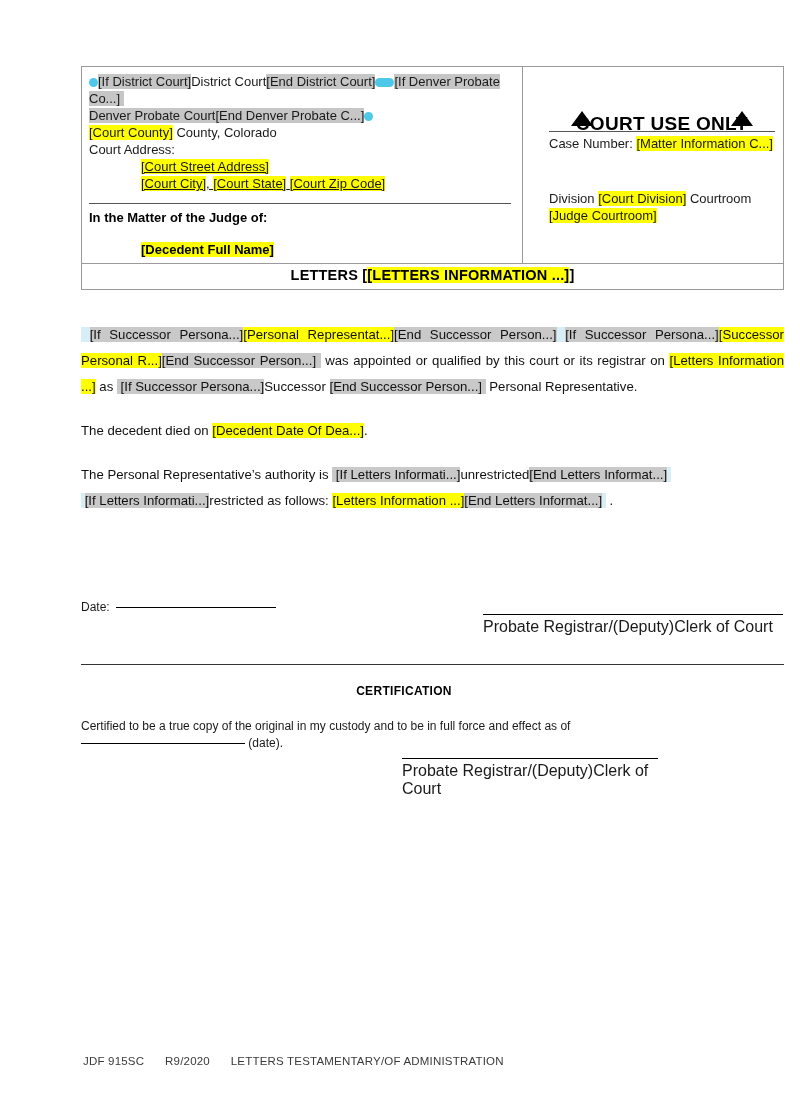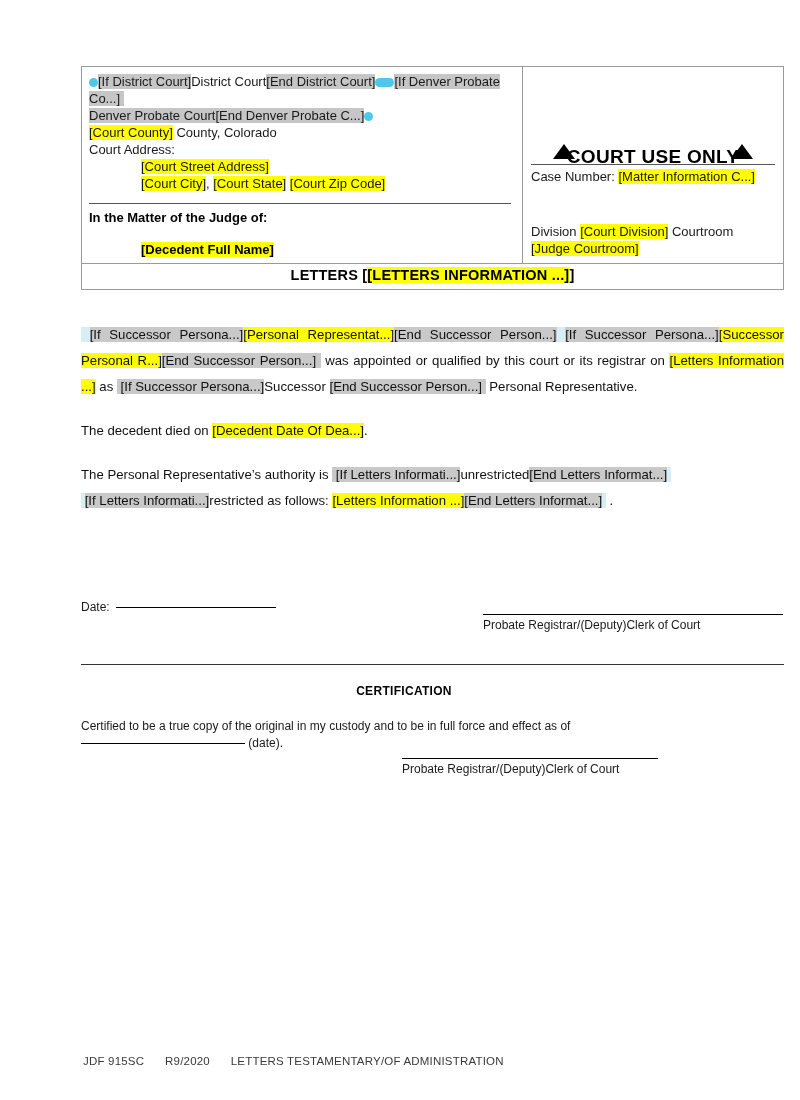--- a/index.html
+++ b/index.html
@@ -29,21 +29,22 @@
     position: absolute;
     left: 81px;
     top: 66px;
     width: 703px;
     border: 1px solid #9a9a9a;
     box-sizing: border-box;
     background: #fff;
   }
   .caption-row {
     display: flex;
-    align-items: flex-end;
+    align-items: center;
+    gap: 18px;
   }
   .caption-left {
     width: 441px;
     box-sizing: border-box;
     border-right: 1px solid #9a9a9a;
     padding: 6px 6px 6px 7px;
   }
   .caption-right {
     flex: 1;
     box-sizing: border-box;
@@ -80,21 +81,21 @@
     vertical-align: -1px;
   }
   .cyan-pair {
     display: inline-block;
     width: 19px;
     height: 9px;
     border-radius: 5px;
     background: #4ec8e8;
     vertical-align: -1px;
   }
-  .indent-1 { padding-left: 52px; }
+  .indent-1 { padding-left: 52px; text-decoration: underline; }
 
   .estate-sep {
     border-top: 1px solid #555;
     margin: 11px 0 0 0;
     width: 422px;
   }
   .estate-label {
     font-size: 13px;
     font-weight: bold;
     margin-top: 6px;
@@ -202,21 +203,21 @@
     position: absolute;
     left: 402px;
     top: 14px;
     width: 300px;
   }
   .sig-rule {
     border-bottom: 1px solid #000;
     width: 300px;
   }
   .sig-caption {
-    font-size: 12px;
+    font-size: 16px;
     margin-top: 3px;
     color: #1a1a1a;
   }
 
   .hr-heavy {
     position: absolute;
     left: 81px;
     top: 664px;
     width: 703px;
     border-top: 1px solid #333;

